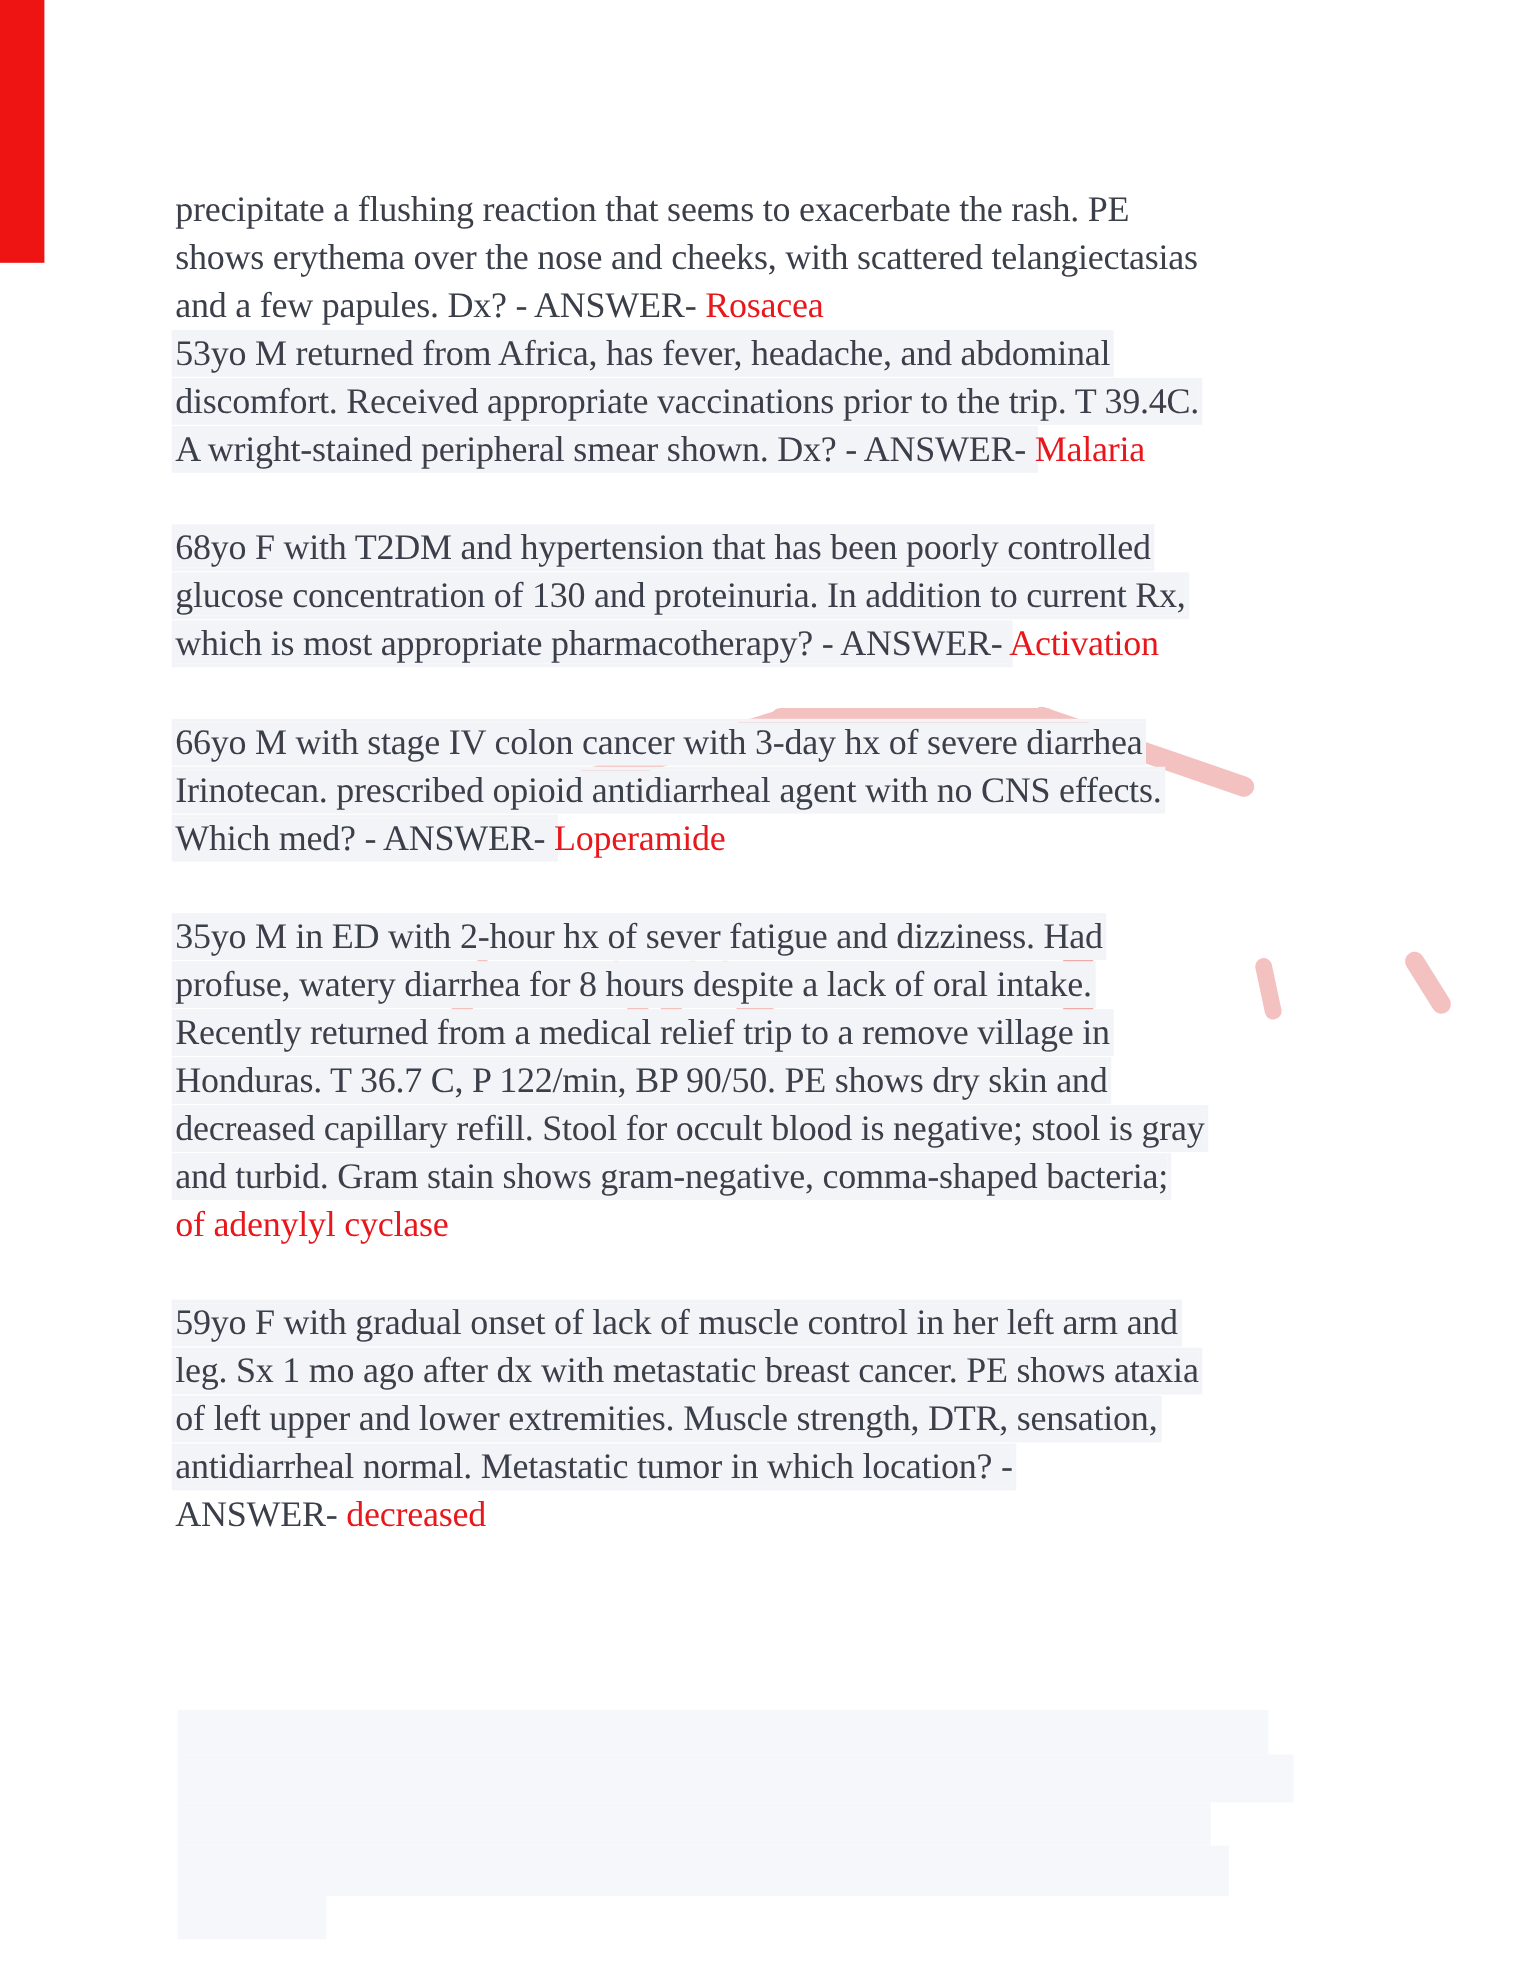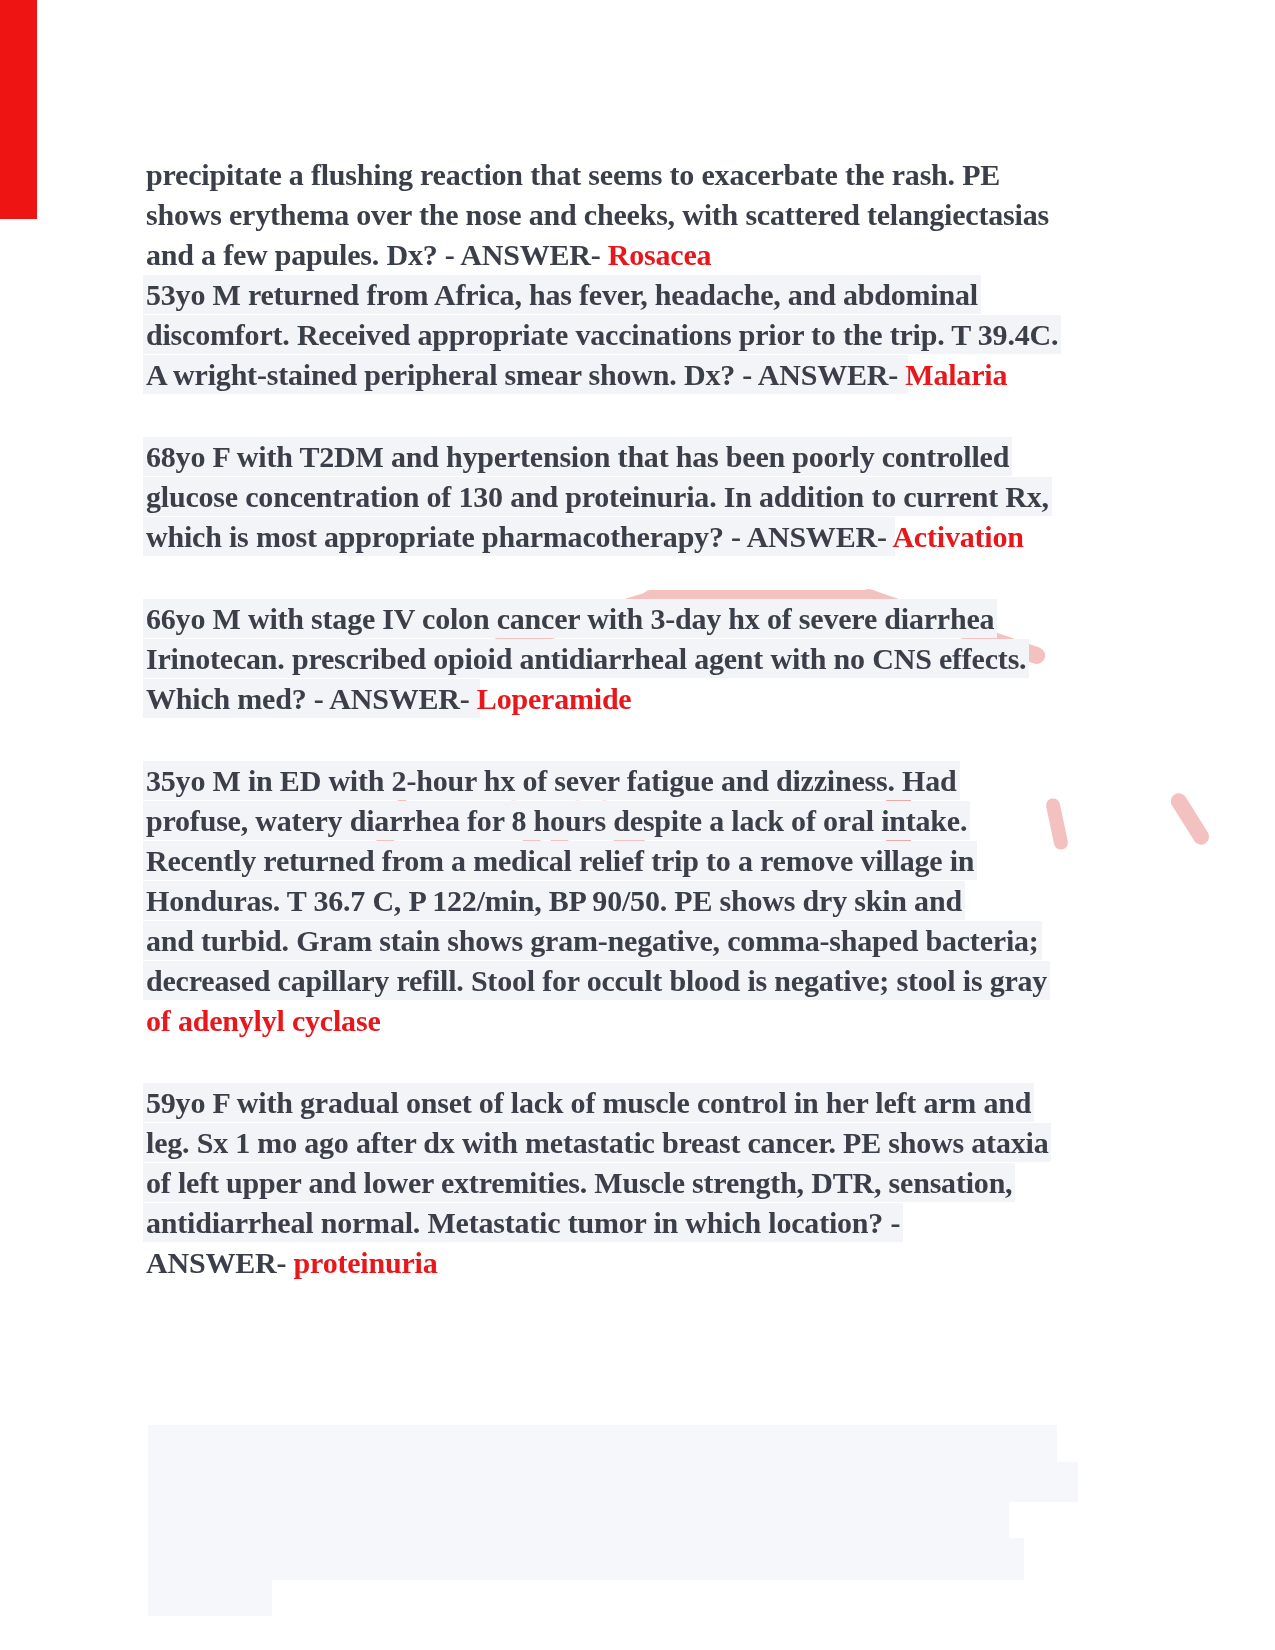--- a/index.html
+++ b/index.html
@@ -2,21 +2,21 @@
 <html><head>
 <meta charset="utf-8">
 <style>
   html,body{margin:0;padding:0;}
   body{
     width:1275px;height:1650px;
     background:#ffffff;
     font-family:"Liberation Serif","DejaVu Serif",serif;
     position:relative;overflow:hidden;
   }
-  .page{position:absolute;inset:0;font-weight:bold;}
+  .page{position:absolute;inset:0;}
 
   
   .red-bar{
     position:absolute;left:0;top:0;width:37px;height:219px;
     background:var(--sidebar-red,#ee1414);
     z-index:3;
   }
 
   
   .wm{position:absolute;z-index:0;border-radius:9px;}
@@ -87,26 +87,26 @@
       <div class="para gap">
         <div class="line"><span class="q hl">66yo M with stage IV colon cancer with 3-day hx of severe diarrhea</span></div>
         <div class="line"><span class="q hl">Irinotecan. prescribed opioid antidiarrheal agent with no CNS effects.</span></div>
         <div class="line"><span class="q hl">Which med? - ANSWER- </span><span class="ans">Loperamide</span></div>
       </div>
       <div class="para gap">
         <div class="line"><span class="q hl">35yo M in ED with 2-hour hx of sever fatigue and dizziness. Had</span></div>
         <div class="line"><span class="q hl">profuse, watery diarrhea for 8 hours despite a lack of oral intake.</span></div>
         <div class="line"><span class="q hl">Recently returned from a medical relief trip to a remove village in</span></div>
         <div class="line"><span class="q hl">Honduras. T 36.7 C, P 122/min, BP 90/50. PE shows dry skin and</span></div>
+        <div class="line"><span class="q hl">decreased capillary refill. Stool for occult blood is negative; stool is gray</span></div>
         <div class="line"><span class="q hl">and turbid. Gram stain shows gram-negative, comma-shaped bacteria;</span></div>
-        <div class="line"><span class="q hl">decreased capillary refill. Stool for occult blood is negative; stool is gray</span></div>
         <div class="line"><span class="ans">of adenylyl cyclase</span></div>
       </div>
       <div class="para gap">
         <div class="line"><span class="q hl">59yo F with gradual onset of lack of muscle control in her left arm and</span></div>
         <div class="line"><span class="q hl">leg. Sx 1 mo ago after dx with metastatic breast cancer. PE shows ataxia</span></div>
         <div class="line"><span class="q hl">of left upper and lower extremities. Muscle strength, DTR, sensation,</span></div>
         <div class="line"><span class="q hl">antidiarrheal normal. Metastatic tumor in which location? -</span></div>
-        <div class="line"><span class="q">ANSWER- </span><span class="ans">proteinuria</span></div>
+        <div class="line"><span class="q">ANSWER- </span><span class="ans">decreased</span></div>
       </div>
     </div>
 
 </div>
 
 </body></html>

